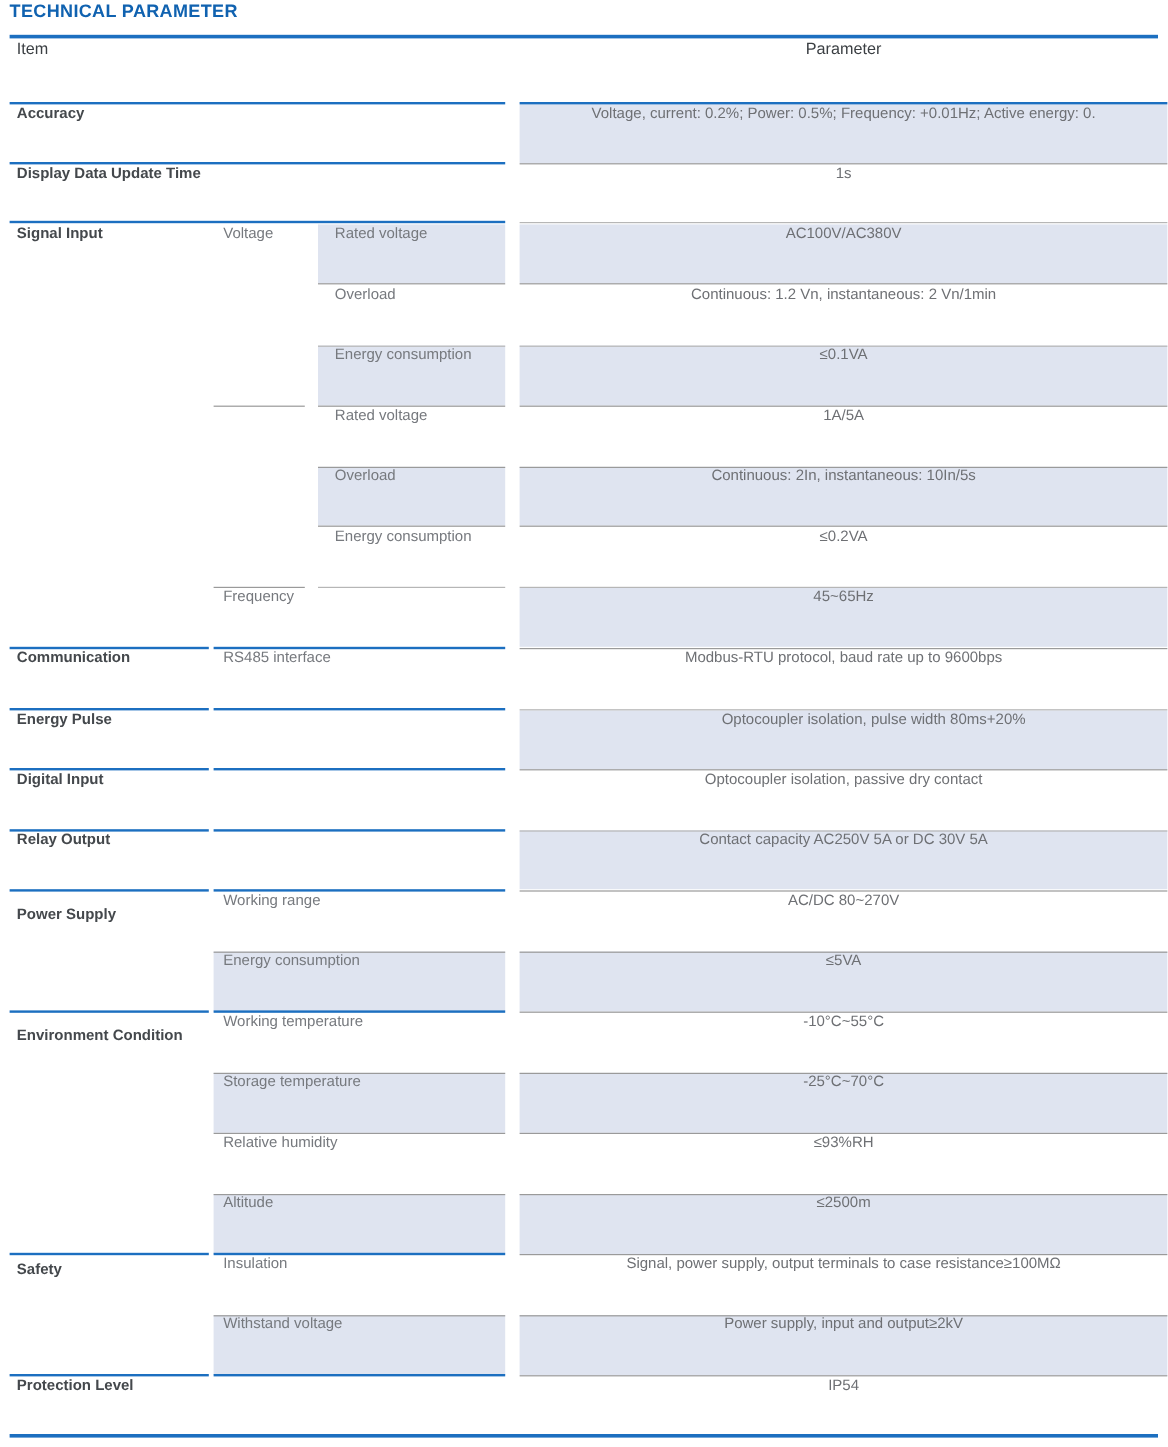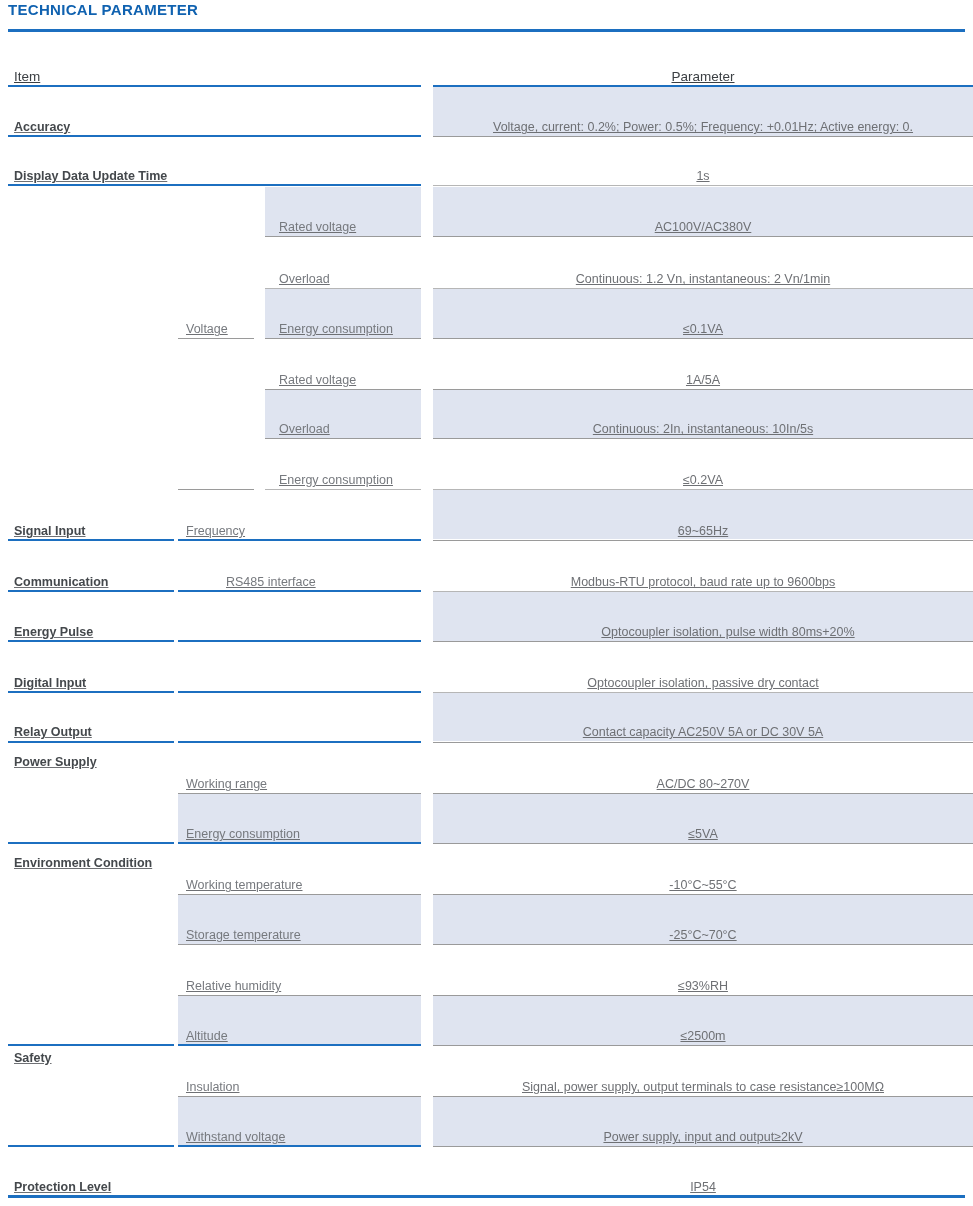--- a/index.html
+++ b/index.html
@@ -24,25 +24,24 @@
     font-size: 15px;
     font-weight: bold;
     letter-spacing: 0.3px;
     color: #1062b0;
   }
 
   
   .cell {
     position: absolute;
     display: flex;
-    align-items: flex-end;
+    align-items: flex-start;
     font-size: 12.5px;
     color: #6e7074;
     overflow: hidden;
-    text-decoration: underline;
   }
   .cell.center { justify-content: center; text-align: center; }
   .cell.left   { justify-content: flex-start; }
   .cell .txt { display: block; line-height: 1.25; }
 
   
   .itemlabel {
     font-size: 12.5px;
     font-weight: bold;
     color: #44484c;
@@ -201,30 +200,30 @@
     <span class="txt">≤0.2VA</span>
   </div>
   <div class="rule grey" style="left:178px; top:489px; width:76px;"></div>
   <div class="rule greyt" style="left:265px; top:489px; width:156px;"></div>
   <div class="rule greyt" style="left:433px; top:489px; width:540px;"></div>
 
   <div class="cell left" style="left:178px; top:490px; width:243px; height:50px;">
     <span class="txt sublabel" style="padding-left:8px;">Frequency</span>
   </div>
   <div class="cell center paramval" style="left:433px; top:490px; width:540px; height:50px;">
-    <span class="txt">69~65Hz</span>
+    <span class="txt">45~65Hz</span>
   </div>
   <div class="rule blue" style="left:8px; top:539px; width:166px;"></div>
   <div class="rule blue" style="left:178px; top:539px; width:243px;"></div>
   <div class="rule grey" style="left:433px; top:540px; width:540px;"></div>
 
   <div class="cell left" style="left:0px; top:541px; width:178px; height:50px;">
     <span class="txt itemlabel">Communication</span>
   </div>
-  <div class="cell left" style="left:178px; top:541px; width:243px; height:50px;margin-left:40px;">
+  <div class="cell left" style="left:178px; top:541px; width:243px; height:50px;">
     <span class="txt sublabel" style="padding-left:8px;">RS485 interface</span>
   </div>
   <div class="cell center paramval" style="left:433px; top:541px; width:540px; height:50px;">
     <span class="txt">Modbus-RTU protocol, baud rate up to 9600bps</span>
   </div>
   <div class="rule blue" style="left:8px; top:590px; width:166px;"></div>
   <div class="rule blue" style="left:178px; top:590px; width:243px;"></div>
   <div class="rule greyt" style="left:433px; top:591px; width:540px;"></div>
 
   <div class="cell left" style="left:0px; top:592px; width:178px; height:49px;">

